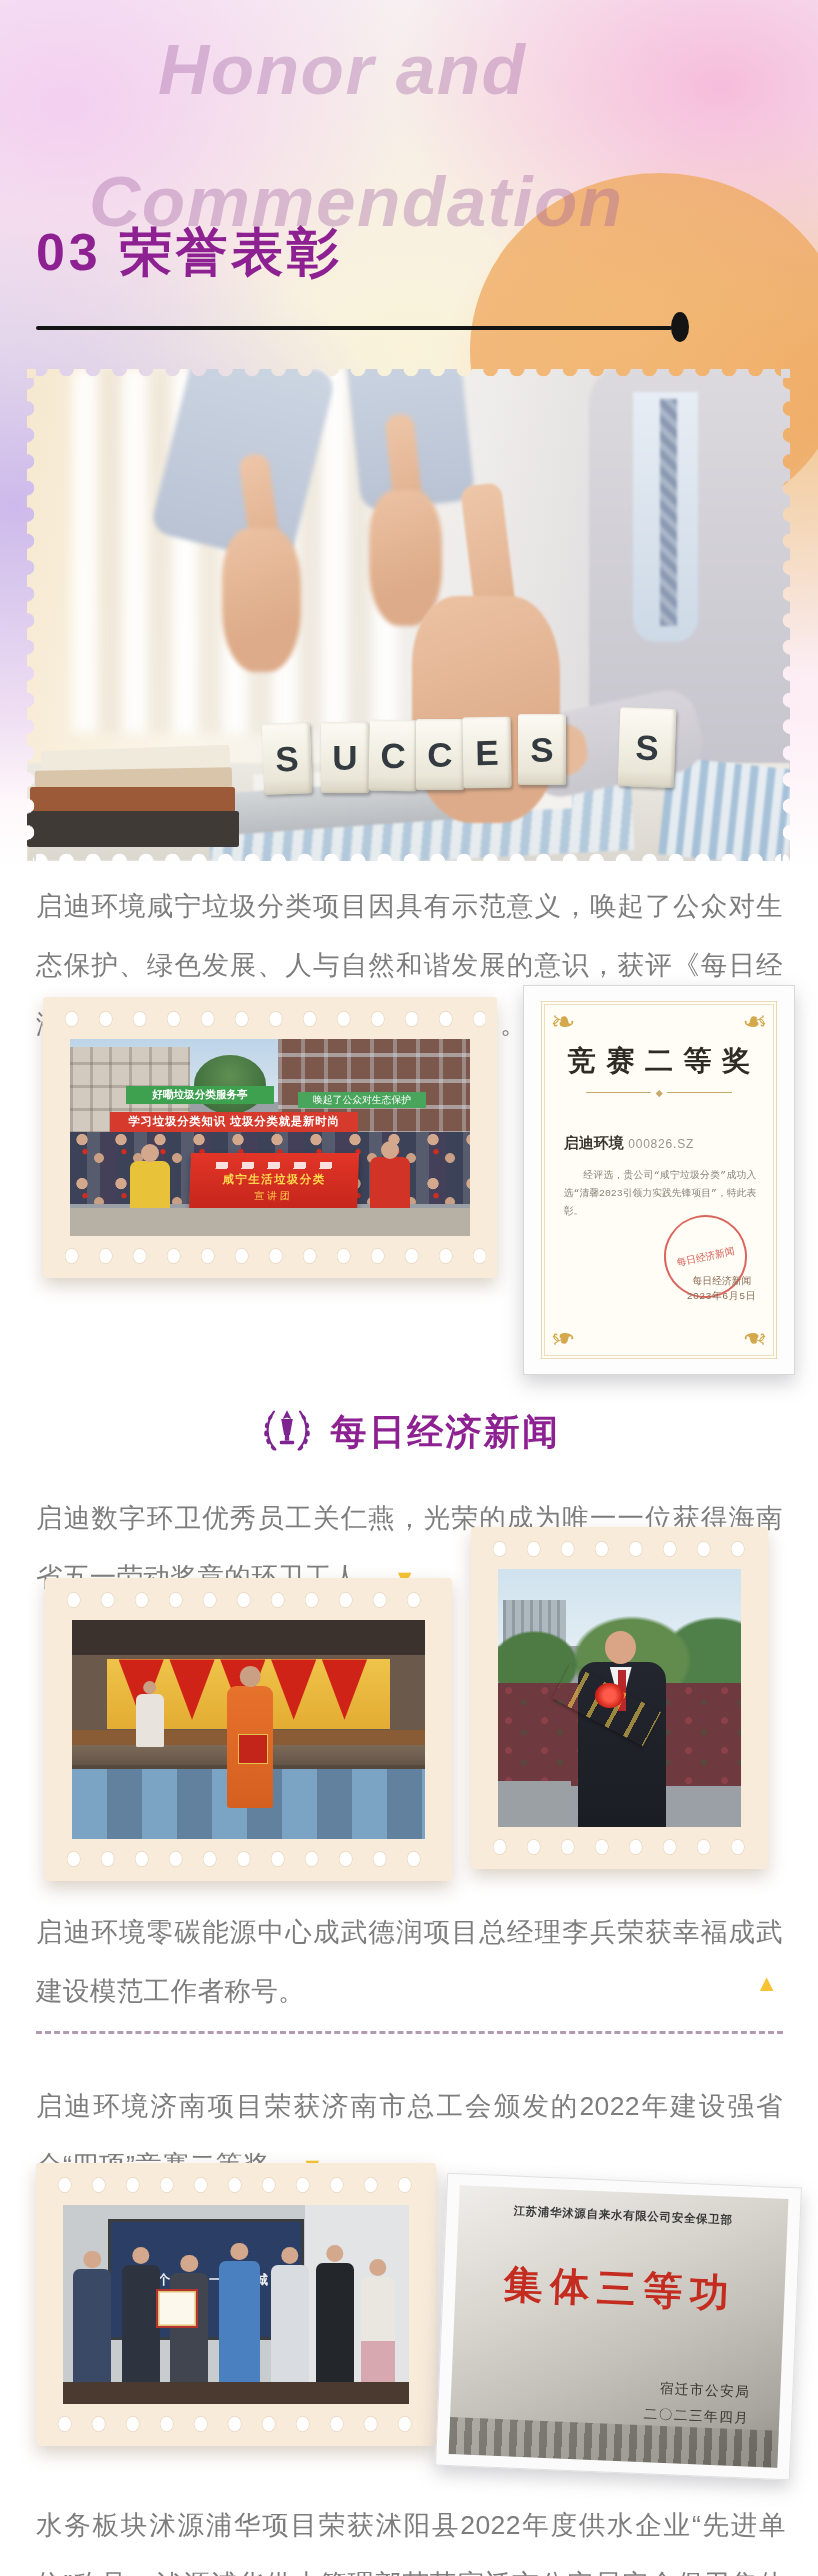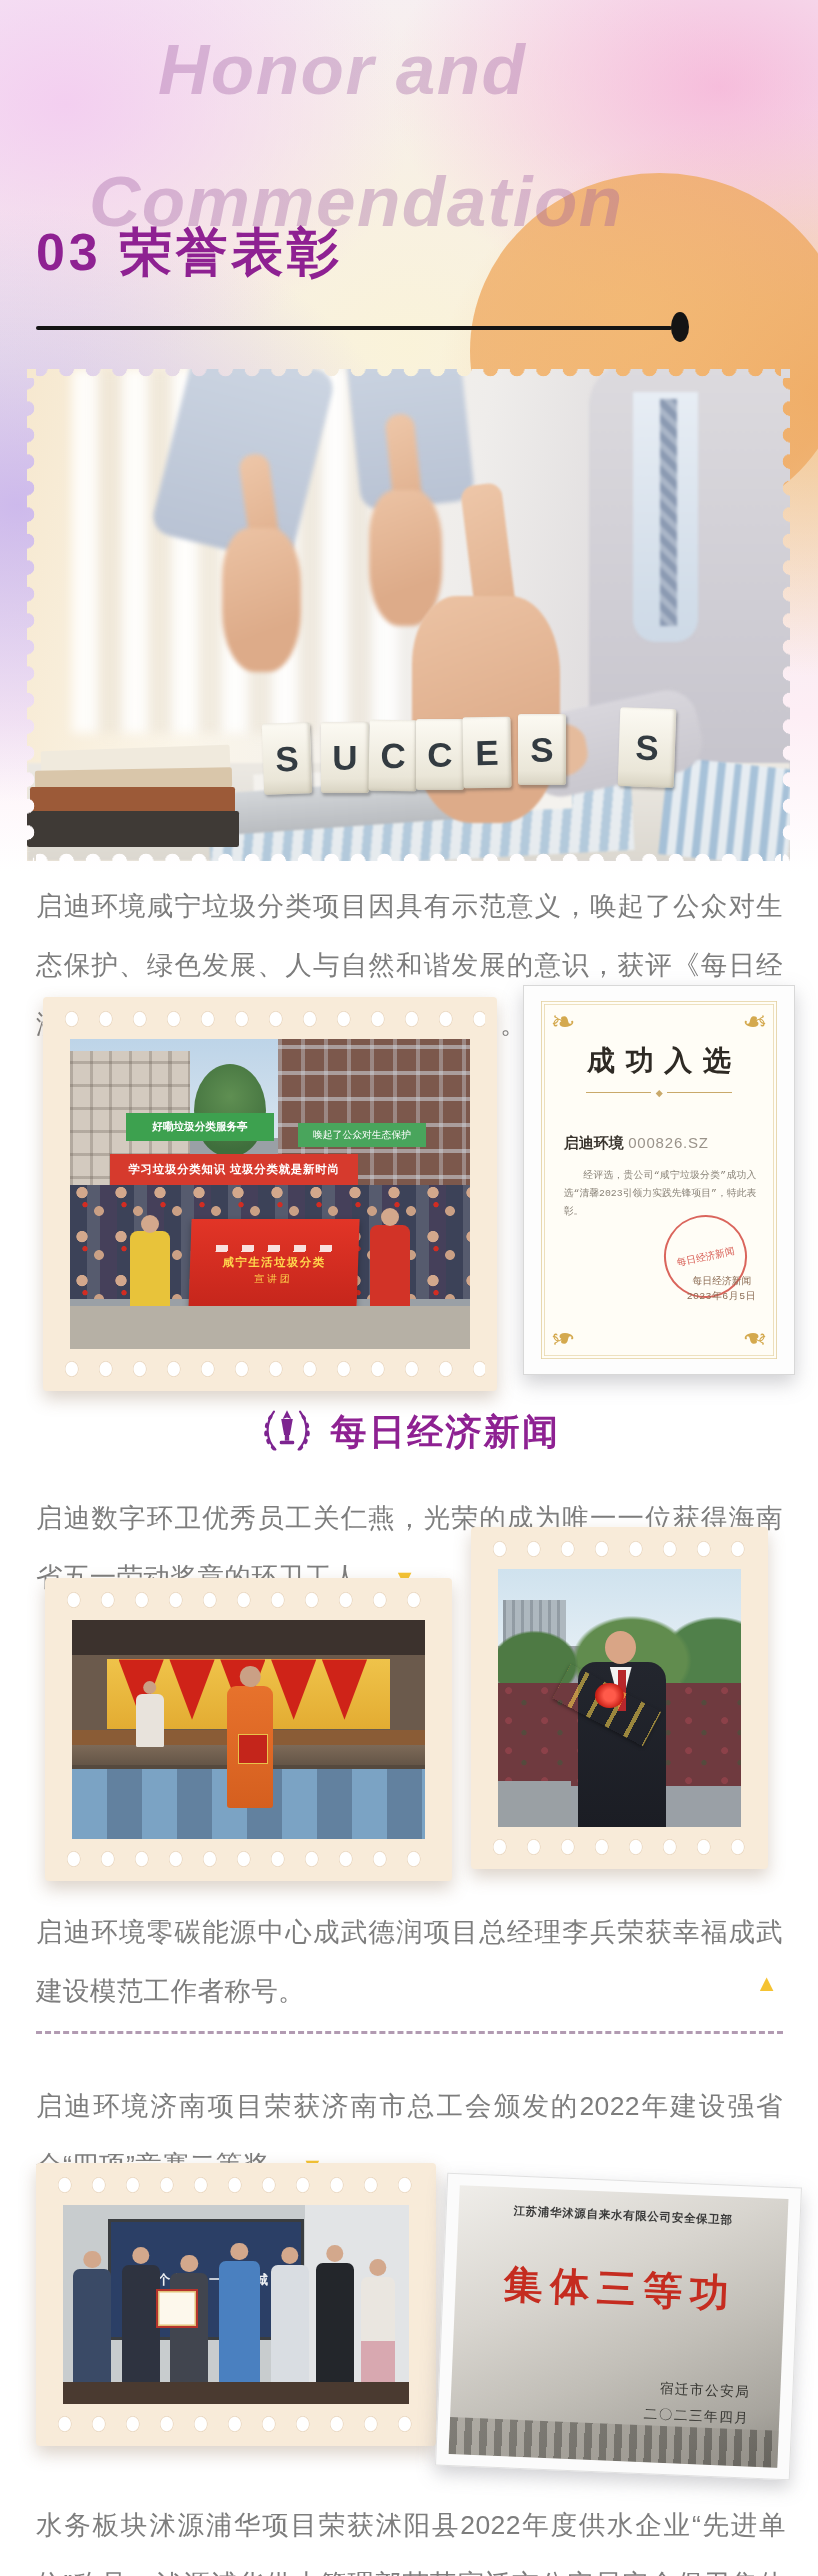--- a/index.html
+++ b/index.html
@@ -96,21 +96,21 @@
   #sec-labor{left:0;top:1403px;width:818px;display:flex;align-items:center;justify-content:center;gap:15px;}
   #sec-labor .sec-title{font-size:36px;font-weight:900;color:#8e2192;letter-spacing:2.3px;}
 
   
   .filmframe{position:absolute;background:#f8ebd9;border-radius:3.8px;box-shadow:0 7.6px 16.7px rgba(140,110,80,.3);}
   .holes{position:absolute;left:12px;right:12px;height:24px;background-repeat:repeat-x;background-size:34px 24px;
     background-image:radial-gradient(ellipse 9.8px 11.4px at 16.7px 12px, #ffffff 58%, #ead8c2 68%, rgba(0,0,0,0) 73%);}
   .holes.t{top:9.8px}.holes.b{bottom:9.8px}
   .fphoto{position:absolute;left:27px;right:27px;top:42px;bottom:42px;overflow:hidden;background:#9aa0a6;}
 
-  #f1l{left:43px;top:997px;width:454px;height:394px;}
+  #f1l{left:43px;top:997px;width:454px;height:281px;}
   #f2l{left:45px;top:1578px;width:407px;height:303px;}
   #f2r{left:471px;top:1527px;width:297px;height:342px;}
   #f3l{left:36px;top:2163px;width:400px;height:283px;}
 
   
   .sky{left:0;top:0;width:100%;height:32%;background:linear-gradient(180deg,#bdd4e8,#d7e4ee);}
   #b1{left:0;top:4%;width:30%;height:56%;background:#d3cabf;
     background-image:repeating-linear-gradient(0deg,rgba(95,85,75,.28) 0 3px,transparent 3px 23px),repeating-linear-gradient(90deg,rgba(95,85,75,.28) 0 3px,transparent 3px 19.7px);}
   #b2{left:52%;top:0;width:48%;height:62%;background:#7c584c;
     background-image:repeating-linear-gradient(0deg,rgba(215,225,235,.5) 0 4.5px,transparent 4.5px 26px),repeating-linear-gradient(90deg,rgba(215,225,235,.35) 0 3.8px,transparent 3.8px 23px);}
@@ -144,21 +144,21 @@
     box-shadow:inset 0 0 0 0.8px #e3cf9e, inset 0 0 0 3px #fffdf6, inset 0 0 0 3.8px #e9d8ad;overflow:hidden;}
   .cert-corner{position:absolute;width:42px;height:42px;color:#d4a94e;font-size:30px;line-height:42px;text-align:center;}
   #cc1{left:1.5px;top:0px;} #cc2{right:1.5px;top:0px;transform:scaleX(-1);}
   #cc3{left:1.5px;bottom:0px;transform:scaleY(-1);} #cc4{right:1.5px;bottom:0px;transform:scale(-1,-1);}
   #cert-title{margin-top:41px;text-align:center;font-family:"Liberation Serif","DejaVu Serif",serif;
     font-weight:bold;font-size:28px;color:#2e2a24;letter-spacing:10.6px;text-indent:10.6px;}
   #cert-div{display:flex;align-items:center;justify-content:center;gap:6px;margin-top:10.6px;}
   #cert-div .ln{width:65px;height:0.8px;background:#c9a96a;}
   #cert-div .dm{width:4.5px;height:4.5px;background:#c9a96a;transform:rotate(45deg);}
   #cert-co{margin:39px 0 0 23px;font-size:15px;font-weight:bold;color:#3a352e;}
-  #cert-co small{font-size:15px;font-weight:normal;color:#9a938a;letter-spacing:0.8px;margin-left:4.5px;}
+  #cert-co small{font-size:12px;font-weight:normal;color:#9a938a;letter-spacing:0.8px;margin-left:4.5px;}
   #cert-body{margin:13.6px 21px 0 23px;font-size:9.8px;line-height:18px;color:#8a8378;text-align:justify;text-indent:2em;font-family:Liberation Mono, monospace;}
   #seal{position:absolute;right:30px;top:214px;width:79px;height:79px;border:2.3px solid rgba(205,50,40,.75);
     border-radius:50%;display:flex;align-items:center;justify-content:center;transform:rotate(-12deg);}
   #seal span{color:rgba(205,50,40,.8);font-size:9.8px;text-align:center;line-height:12px;}
   #seal-issuer{position:absolute;right:26px;top:274px;font-size:9.8px;color:#8a6a52;}
   #seal-date{position:absolute;right:21px;top:289px;font-size:9.8px;color:#8a6a52;letter-spacing:0.8px;}
 
   
   #hall-bg{left:0;top:0;width:100%;height:100%;background:#6b5a4c;}
   #hall-ceiling{left:0;top:0;width:100%;height:16%;background:#3c322d;}
@@ -315,21 +315,21 @@
       <div class="abs ground"></div>
     </div>
   </div>
 
   <div id="f1r" class="abs">
     <div id="cert">
       <div id="cc1" class="cert-corner">❧</div>
       <div id="cc2" class="cert-corner">❧</div>
       <div id="cc3" class="cert-corner">❧</div>
       <div id="cc4" class="cert-corner">❧</div>
-      <div id="cert-title">成功入选</div>
+      <div id="cert-title">竞赛二等奖</div>
       <div id="cert-div">
           <div class="ln"></div>
           <div class="dm"></div>
           <div class="ln"></div>
         </div>
       <div id="cert-co"><span>启迪环境</span><small>000826.SZ</small></div>
       <div id="cert-body">经评选，贵公司“咸宁垃圾分类”成功入选“清馨2023引领力实践先锋项目”，特此表彰。</div>
       <div id="seal">
           <span>每日经济新闻</span>
         </div>

